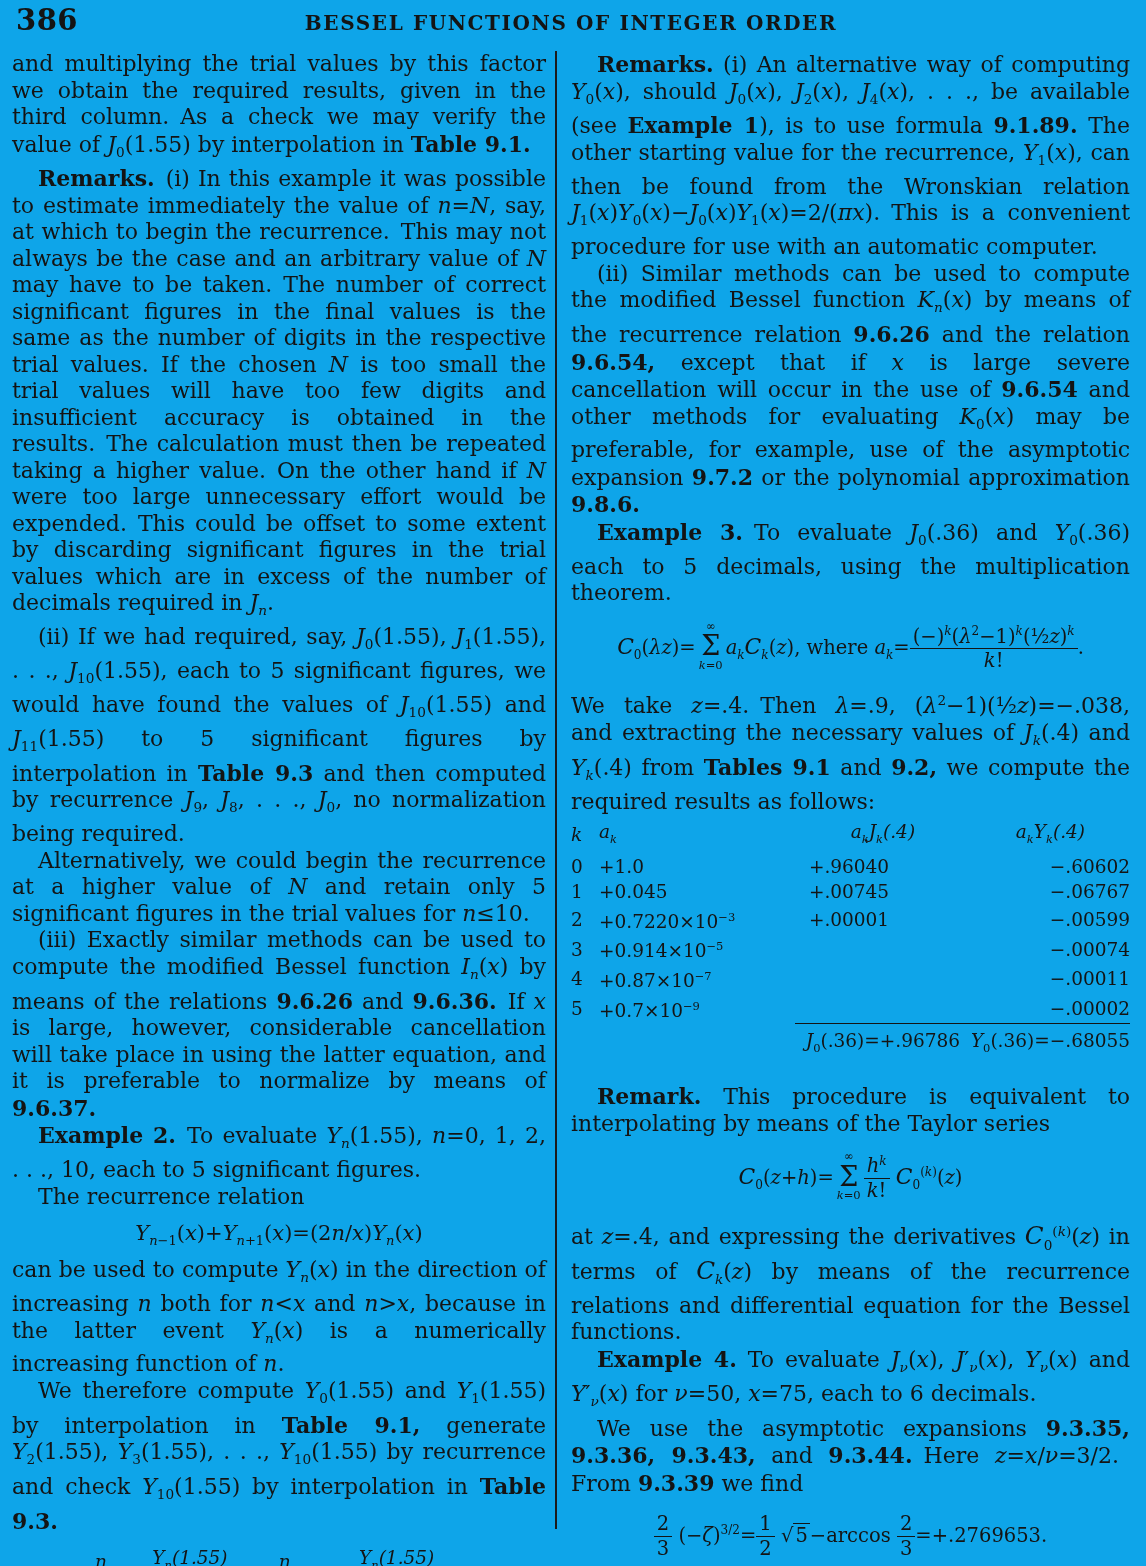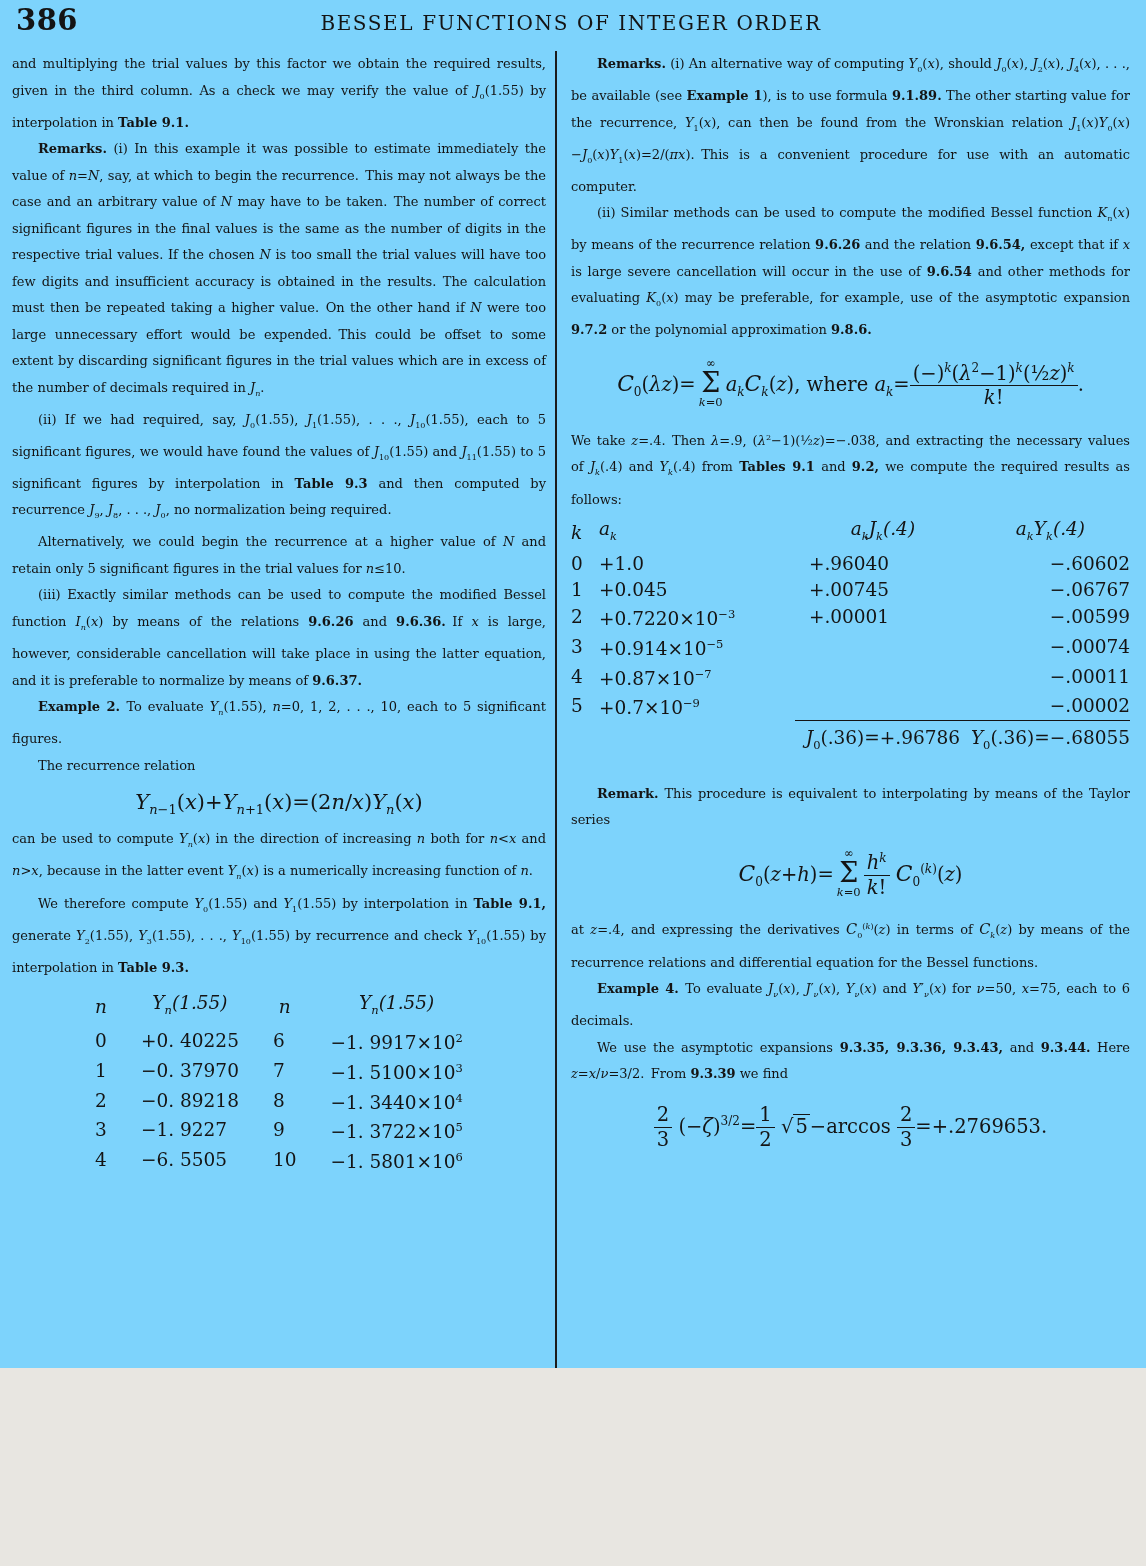--- a/index.html
+++ b/index.html
@@ -1,36 +1,36 @@
 <!DOCTYPE html>
 <html><head>
 <meta charset="utf-8">
 <style>
   html,body{margin:0;padding:0;background:#e8e6e1;}
   .page{
-    width:1146px;height:1368px;box-sizing:border-box;
-    background:#7dd3fc;color:#141414;
+    width:1146px;height:1566px;box-sizing:border-box;
+    background:#0ea5e9;color:#141414;
     font-family:"DejaVu Serif", serif;
     padding:6px 16px 0 12px;
     overflow:hidden;position:relative;
   }
   .header{position:relative;height:38px;}
   .page-num{
     position:absolute;left:4px;top:0;
     font-size:29px;font-weight:700;letter-spacing:.5px;line-height:1;
   }
   .title{
-    text-align:center;font-size:20px;font-weight:400;
+    text-align:center;font-size:20px;font-weight:700;
     letter-spacing:1.6px;padding-top:5px;
   }
   .columns{display:flex;margin-top:7px;}
   .col-left{width:534px;flex:none;}
   .divider{width:2px;background:#1c1c1c;height:1478px;flex:none;margin:0 14px 0 9px;}
   .col-right{flex:1;min-width:0;}
-  p{margin:0;text-align:justify;font-size:13px;line-height:26.5px;}
+  p{margin:0;text-align:justify;font-size:22px;line-height:26.5px;}
   p.ind{text-indent:26px;}
   sub,sup{font-size:.62em;}
   b{font-weight:700;}
   .disp{text-align:center;font-size:21px;margin:11px 0 9px;}
   .disp-big{text-align:center;font-size:19.5px;margin:16px 0 14px;}
   .frac{display:inline-block;vertical-align:middle;line-height:1.12;}
   .frac .num{display:block;padding:0 3px 1px;}
   .frac .den{display:block;border-top:1.4px solid #141414;padding:1px 3px 0;}
   .sum{display:inline-flex;flex-direction:column;align-items:center;vertical-align:middle;
        line-height:1;position:relative;top:-2px;margin:0 3px;}
@@ -120,20 +120,21 @@
 
       </tbody>
         </table>
     </div>
 
     <div class="divider"></div>
 
     <div class="col-right">
       <p class="ind"><b>Remarks.</b> (i) An alternative way of computing <i>Y</i><sub>0</sub>(<i>x</i>), should <i>J</i><sub>0</sub>(<i>x</i>), <i>J</i><sub>2</sub>(<i>x</i>), <i>J</i><sub>4</sub>(<i>x</i>), . . ., be available (see <b>Example 1</b>), is to use formula <b>9.1.89.</b> The other starting value for the recurrence, <i>Y</i><sub>1</sub>(<i>x</i>), can then be found from the Wronskian relation <i>J</i><sub>1</sub>(<i>x</i>)<i>Y</i><sub>0</sub>(<i>x</i>)−<i>J</i><sub>0</sub>(<i>x</i>)<i>Y</i><sub>1</sub>(<i>x</i>)=2/(<i>πx</i>). This is a convenient procedure for use with an automatic computer.</p>
       <p class="ind">(ii) Similar methods can be used to compute the modified Bessel function <i>K<sub>n</sub></i>(<i>x</i>) by means of the recurrence relation <b>9.6.26</b> and the relation <b>9.6.54,</b> except that if <i>x</i> is large severe cancellation will occur in the use of <b>9.6.54</b> and other methods for evaluating <i>K</i><sub>0</sub>(<i>x</i>) may be preferable, for example, use of the asymptotic expansion <b>9.7.2</b> or the polynomial approximation <b>9.8.6.</b></p>
+      <p class="ind"><b>Example 3.</b> To evaluate <i>J</i><sub>0</sub>(.36) and <i>Y</i><sub>0</sub>(.36) each to 5 decimals, using the multiplication theorem.</p>
       <div class="disp-big"><span class="scr">C</span><sub>0</sub>(<i>λz</i>)=<span class="sum">
             <span class="slim">∞</span>
             <span class="sigma">Σ</span>
             <span class="slim"><i>k</i>=0</span>
           </span><i>a<sub>k</sub></i><span class="scr">C</span><sub><i>k</i></sub>(<i>z</i>), where <i>a<sub>k</sub></i>=<span class="frac"><span class="num">(−)<sup><i>k</i></sup>(<i>λ</i><sup>2</sup>−1)<sup><i>k</i></sup>(½<i>z</i>)<sup><i>k</i></sup></span><span class="den"><i>k</i>!</span></span>.</div>
       <p>We take <i>z</i>=.4. Then <i>λ</i>=.9, (<i>λ</i><sup>2</sup>−1)(½<i>z</i>)=−.038, and extracting the necessary values of <i>J<sub>k</sub></i>(.4) and <i>Y<sub>k</sub></i>(.4) from <b>Tables 9.1</b> and <b>9.2,</b> we compute the required results as follows:</p>
 
       <table class="rtable">
         <tbody>
             <tr>

